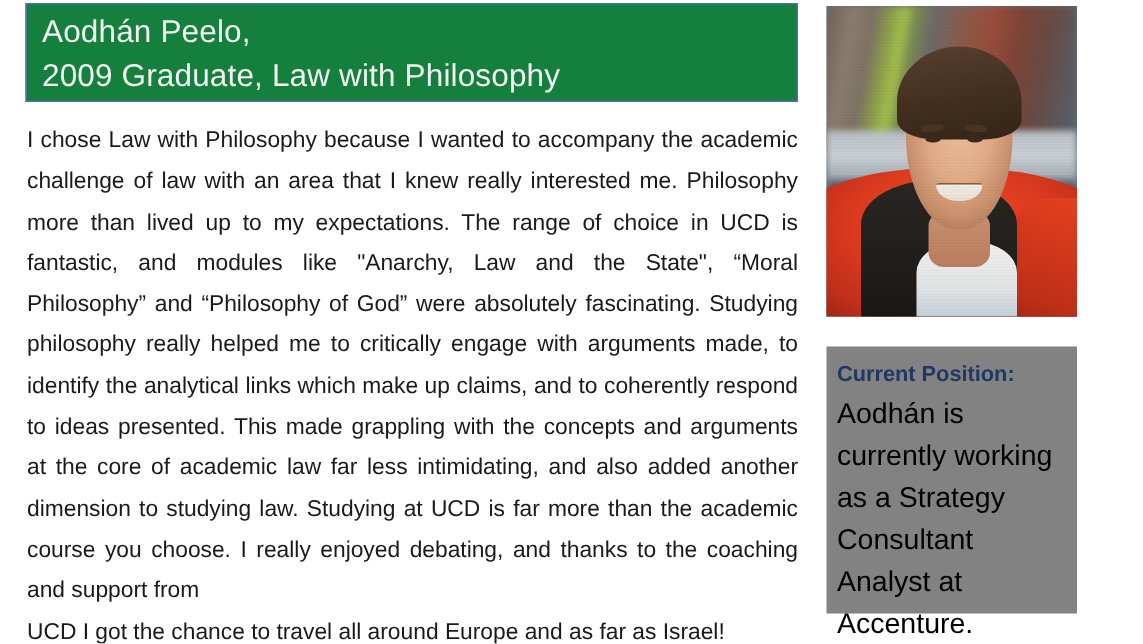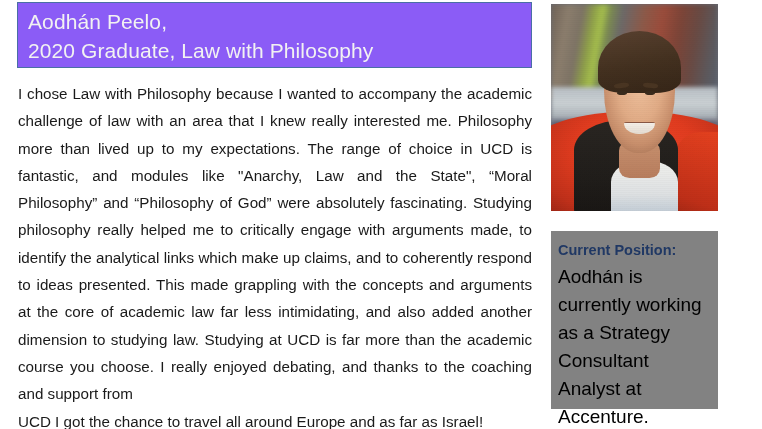--- a/index.html
+++ b/index.html
@@ -24,21 +24,21 @@
     width: 540px;
     height: 429px;
   }
 
   #name-banner {
     position: absolute;
     left: 17px;
     top: 2px;
     width: 515px;
     height: 66px;
-    background: #8b5cf6;
+    background: #15803d;
     border: 1px solid #4a6fa5;
     box-sizing: border-box;
     padding: 4px 0 0 10px;
   }
   #name-banner .banner-line {
     color: #f2f2f2;
     font-size: 21px;
     line-height: 29px;
     letter-spacing: 0.1px;
     white-space: nowrap;
@@ -182,21 +182,21 @@
     margin: 0;
   }
 </style>
 </head>
 <body>
 
 <div id="left-column">
 
   <div id="name-banner">
     <div class="banner-line">Aodhán Peelo,</div>
-    <div class="banner-line">2020 Graduate, Law with Philosophy</div>
+    <div class="banner-line">2009 Graduate, Law with Philosophy</div>
   </div>
 
   <p id="testimonial"><span>I chose Law with Philosophy because I wanted to accompany the academic challenge of law with an area that I knew really interested me. Philosophy more than lived up to my expectations. The range of choice in UCD is fantastic, and modules like "Anarchy, Law and the State", “Moral Philosophy” and “Philosophy of God” were absolutely fascinating. Studying philosophy really helped me to critically engage with arguments made, to identify the analytical links which make up claims, and to coherently respond to ideas presented. This made grappling with the concepts and arguments at the core of academic law far less intimidating, and also added another dimension to studying law. Studying at UCD is far more than the academic course you choose. I really enjoyed debating, and thanks to the coaching and support from</span><br><span class="last-line">UCD I got the chance to travel all around Europe and as far as Israel!</span></p>
 
 </div>
 
 <div id="right-column">
 
   <div id="portrait-frame">
     <div class="bg-upper"></div>

